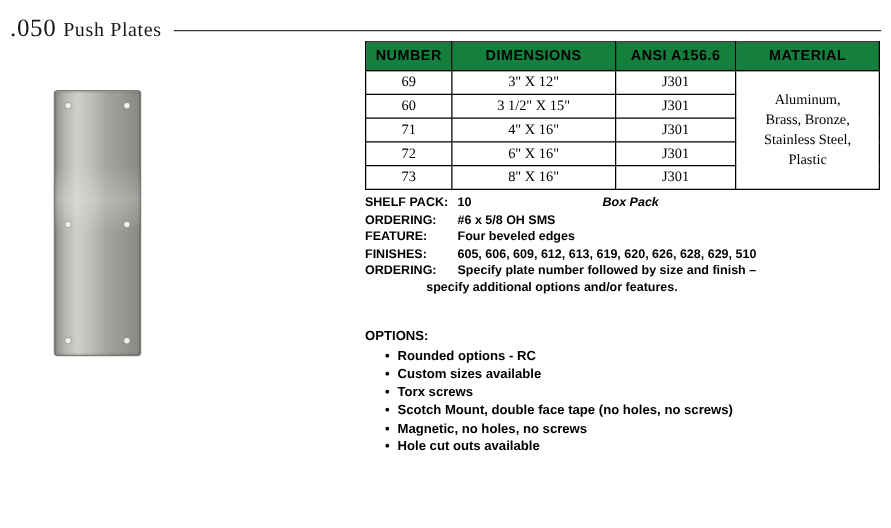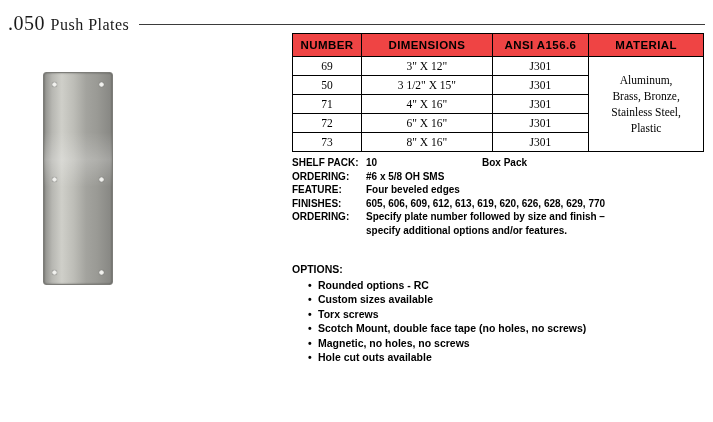--- a/index.html
+++ b/index.html
@@ -101,21 +101,21 @@
     border-collapse: collapse;
     font-size: 11px;
   }
   #spec-table th,
   #spec-table td {
     border: 1px solid #000000;
     text-align: center;
     font-family: "Liberation Serif", serif;
   }
   #spec-table thead th {
-    background: #ef4444;
+    background: #15803d;
     font-family: "Liberation Sans", sans-serif;
     font-weight: bold;
     font-size: 11.5px;
     letter-spacing: 0.4px;
     height: 20px;
     padding: 1px 2px;
   }
   #spec-table tbody td {
     height: 18px;
     font-size: 11.5px;
@@ -147,27 +147,28 @@
   }
   .spec-label {
     width: 74px;
     flex: 0 0 74px;
     white-space: nowrap;
   }
   .spec-value {
     flex: 1 1 auto;
   }
   .spec-value-cont {
-    margin-left: 74px;
+    margin-left: 49px;
   }
   .spec-extra {
     position: absolute;
     left: 190px;
     top: 0;
     font-weight: bold;
+    font-style: italic;
   }
   #shelf-pack-row {
     position: relative;
   }
 
   
   #options-block {
     position: absolute;
     left: 292px;
     top: 262px;
@@ -220,21 +221,21 @@
     </tr>
   </thead>
   <tbody>
     <tr>
       <td>69</td>
       <td>3" X 12"</td>
       <td>J301</td>
       <td class="material-cell" rowspan="5">Aluminum, Brass, Bronze, Stainless Steel, Plastic</td>
     </tr>
     <tr>
-      <td>50</td>
+      <td>60</td>
       <td>3 1/2" X 15"</td>
       <td>J301</td>
     </tr>
     <tr>
       <td>71</td>
       <td>4" X 16"</td>
       <td>J301</td>
     </tr>
     <tr>
       <td>72</td>
@@ -258,21 +259,21 @@
   <div class="spec-row">
     <div class="spec-label">ORDERING:</div>
     <div class="spec-value">#6 x 5/8 OH SMS</div>
   </div>
   <div class="spec-row">
     <div class="spec-label">FEATURE:</div>
     <div class="spec-value">Four beveled edges</div>
   </div>
   <div class="spec-row">
     <div class="spec-label">FINISHES:</div>
-    <div class="spec-value">605, 606, 609, 612, 613, 619, 620, 626, 628, 629, 770</div>
+    <div class="spec-value">605, 606, 609, 612, 613, 619, 620, 626, 628, 629, 510</div>
   </div>
   <div class="spec-row">
     <div class="spec-label">ORDERING:</div>
     <div class="spec-value">Specify plate number followed by size and finish –</div>
   </div>
   <div class="spec-value-cont">specify additional options and/or features.</div>
 </div>
 
 <div id="options-block">
   <div id="options-title">OPTIONS:</div>

